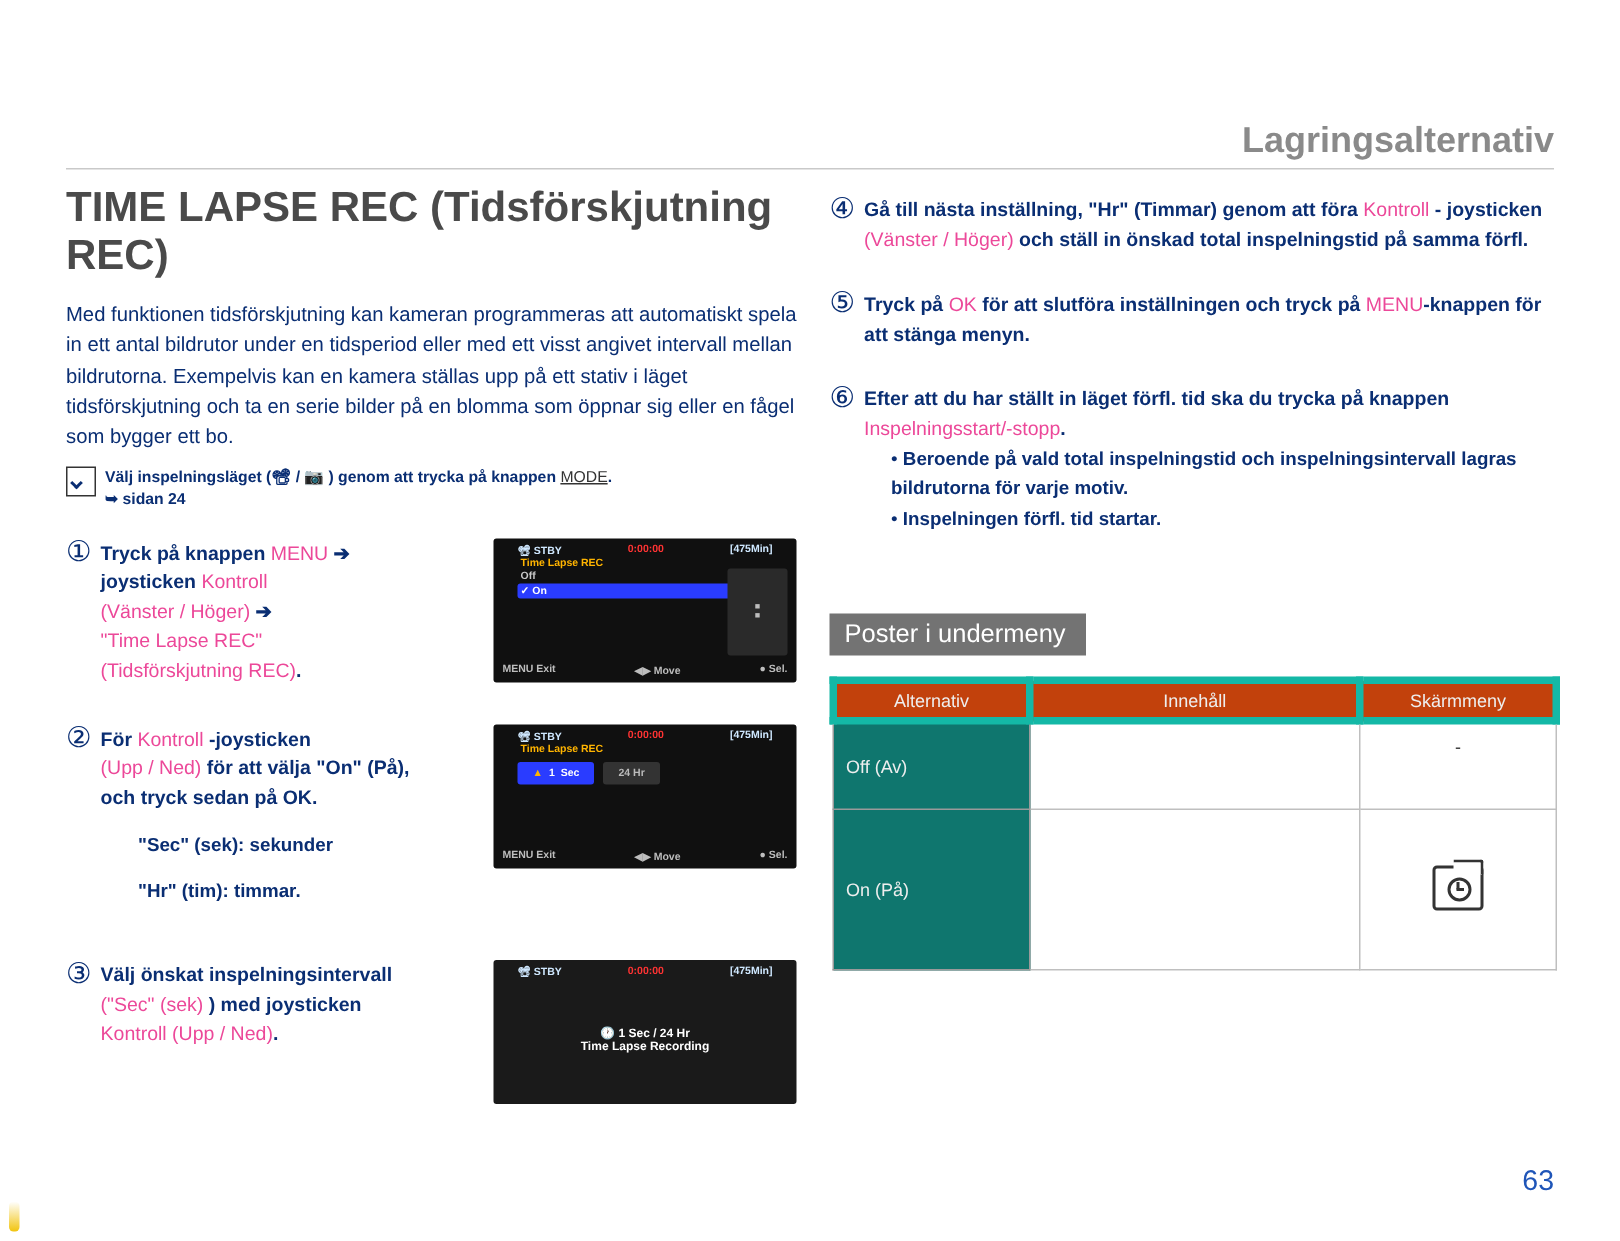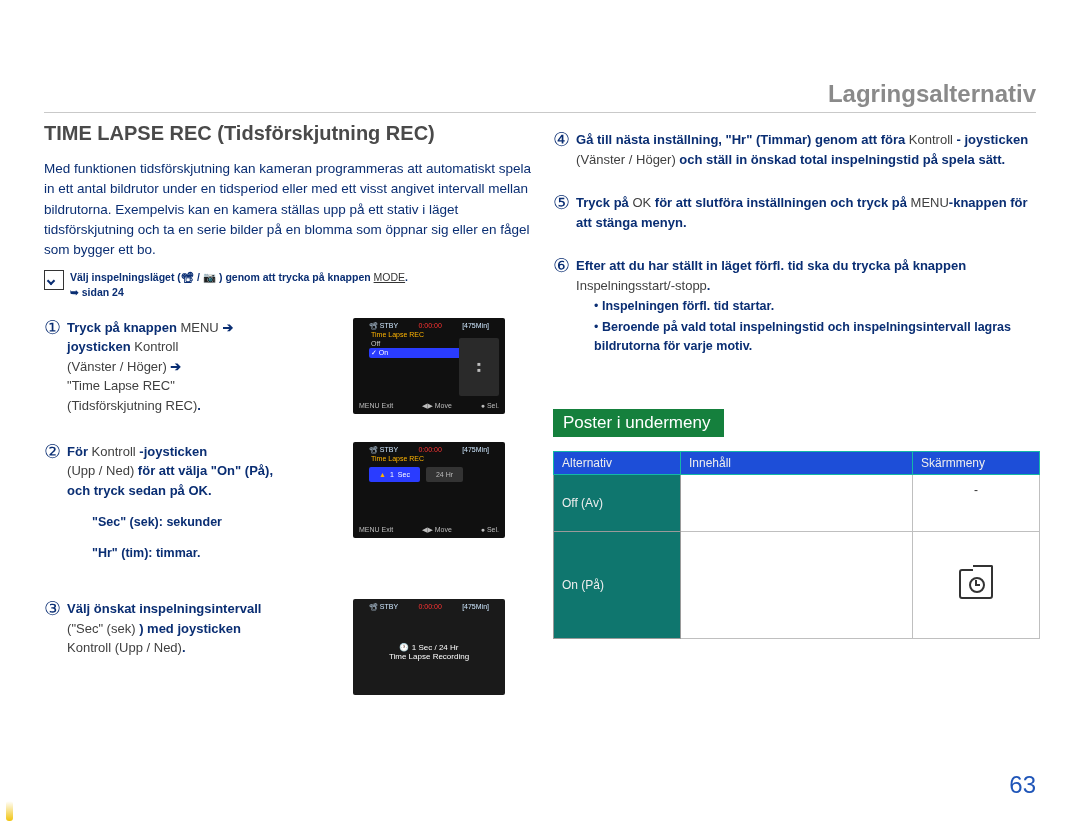--- a/index.html
+++ b/index.html
@@ -1,53 +1,53 @@
 <!DOCTYPE html>
 <html><head>
 <meta charset="utf-8">
 <style>
   html,body{margin:0;padding:0;background:#fff;font-family:Arial,Helvetica,sans-serif;color:#1a1a1a;}
   .page{width:1080px;height:827px;position:relative;box-sizing:border-box;padding:72px 40px 40px 44px;}
   .section-title{position:absolute;top:80px;right:44px;font-size:24px;color:#8a8a8a;font-weight:bold;}
   .hr{position:absolute;left:44px;right:44px;top:112px;height:1px;background:#c9c9c9;}
   .cols{display:flex;margin-top:50px;gap:22px;}
   .col{flex:1 1 50%;}
-  h1{font-size:20px;color:#4a4a4a;margin:0 0 14px 0;font-weight:bold;}
+  h1{font-size:28px;color:#4a4a4a;margin:0 0 14px 0;font-weight:bold;}
   .intro{font-size:13.5px;line-height:1.5;color:#0a2e73;font-weight:normal;margin-bottom:10px;}
   .small-note{display:flex;gap:6px;margin:6px 0 18px 0;}
   .chk{width:18px;height:18px;border:1px solid #333;position:relative;flex:0 0 18px;background:#fff;}
   .chk:before{content:'';position:absolute;left:3px;top:7px;width:4px;height:4px;border-left:2px solid #0a2e73;border-bottom:2px solid #0a2e73;transform:rotate(-45deg);}
   .small-note-text{font-size:10.5px;color:#0a2e73;font-weight:bold;line-height:1.4;}
   .step{display:flex;gap:6px;margin:8px 0 24px 0;position:relative;}
   .step-num{flex:0 0 16px;font-size:19px;color:#0a2e73;font-family:serif;line-height:1;}
   .step-text{flex:1;font-size:13px;line-height:1.5;}
   .step-text b, .step-text .bb{font-weight:bold;color:#0a2e73;}
-  .step-text .reg{font-weight:normal;color:#404040;}
+  .step-text .reg{font-weight:normal;color:#ec4899;}
   .screenshot{flex:0 0 178px;height:100px;position:relative;}
-  .scr-menu{background:#101010;border-radius:2px;width:152px;height:96px;box-sizing:border-box;padding:4px 16px;color:#fff;font-size:7px;position:relative;}
+  .scr-menu{background:#101010;border-radius:2px;width:202px;height:96px;box-sizing:border-box;padding:4px 16px;color:#fff;font-size:7px;position:relative;font-weight:bold;}
   .scr-status{display:flex;justify-content:space-between;color:#cfe8ff;font-size:7px;}
   .scr-item{padding:1px 2px;color:#c9c9c9;}
   .scr-item.sel{background:#2a3cff;color:#fff;border-radius:2px;}
   .scr-right{position:absolute;right:6px;top:20px;bottom:18px;width:40px;background:#2a2a2a;border-radius:2px;display:flex;align-items:center;justify-content:center;color:#bdbdbd;font-size:6px;}
   .scr-bottom{position:absolute;left:6px;bottom:4px;right:6px;color:#bdbdbd;font-size:7px;display:flex;justify-content:space-between;}
   .sub{margin-left:18px;font-size:12.5px;line-height:1.5;}
   .sub .bul{color:#0a2e73;}
-  .sub-label{display:inline-block;background:#15803d;color:#fff;font-size:17px;padding:4px 14px 4px 10px;margin:28px 0 14px 0;}
+  .sub-label{display:inline-block;background:#737373;color:#fff;font-size:17px;padding:4px 14px 4px 10px;margin:28px 0 14px 0;}
   .tbl{width:100%;border-collapse:collapse;font-size:12px;}
-  .tbl th{background:#1d4ed8;color:#eee;font-weight:normal;text-align:left;padding:4px 8px;border:1px solid #14b8a6;}
+  .tbl th{background:#c2410c;color:#eee;font-weight:normal;text-align:center;padding:4px 8px;border:5px solid #14b8a6;}
   .tbl td{border:1px solid #bfbfbf;padding:8px 8px;vertical-align:middle;}
   .tbl td.alt{background:#0f766e;color:#eee;border-color:#9a9a9a;white-space:nowrap;}
   .tbl td.cnt{color:#333;vertical-align:top;height:40px;}
   .dev-icon{width:30px;height:26px;border:2px solid #333;border-radius:3px;position:relative;display:inline-block;}
   .dev-icon:before{content:'';position:absolute;right:-2px;top:-6px;width:18px;height:8px;border:2px solid #333;border-bottom:none;border-left:none;border-radius:0 2px 0 0;background:#fff;}
   .clock{width:12px;height:12px;border:2px solid #333;border-radius:50%;display:inline-block;position:absolute;left:8px;top:6px;}
   .clock:before{content:'';position:absolute;left:4px;top:1px;width:2px;height:5px;background:#333;}
   .clock:after{content:'';position:absolute;left:4px;top:5px;width:5px;height:2px;background:#333;}
   .prev-pill{position:absolute;left:6px;bottom:6px;width:7px;height:20px;border-radius:3px;background:linear-gradient(#fff,#f1c40f);}
-  .pageno{position:absolute;right:44px;bottom:28px;color:#1f55b8;font-size:24px;}
+  .pageno{position:absolute;right:44px;bottom:28px;color:#1f55b8;font-size:19px;}
   .right-list p{margin:2px 0;}
 </style>
 </head>
 <body>
 
 <div class="page">
   <div class="section-title">Lagringsalternativ</div>
   <div class="hr"></div>
 
   <div class="cols">
@@ -151,38 +151,38 @@
         </div>
       </div>
 
     </div>
 
     <div class="col right-list">
       
       <div class="step">
         <div class="step-num">④</div>
         <div class="step-text">
-          <span class="bb">Gå till nästa inställning, "Hr" (Timmar) genom att föra </span><span class="reg">Kontroll</span><span class="bb"> - joysticken </span><span class="reg">(Vänster / Höger)</span><span class="bb"> och ställ in önskad total inspelningstid på spela sätt.</span>
+          <span class="bb">Gå till nästa inställning, "Hr" (Timmar) genom att föra </span><span class="reg">Kontroll</span><span class="bb"> - joysticken </span><span class="reg">(Vänster / Höger)</span><span class="bb"> och ställ in önskad total inspelningstid på samma förfl.</span>
         </div>
       </div>
       
       <div class="step">
         <div class="step-num">⑤</div>
         <div class="step-text">
           <span class="bb">Tryck på </span><span class="reg">OK</span><span class="bb"> för att slutföra inställningen och tryck på </span><span class="reg">MENU</span><span class="bb">-knappen för att stänga menyn.</span>
         </div>
       </div>
       
       <div class="step">
         <div class="step-num">⑥</div>
         <div class="step-text">
           <span class="bb">Efter att du har ställt in läget förfl. tid ska du trycka på knappen </span><span class="reg">Inspelningsstart/-stopp</span><span class="bb">.</span>
           <div class="sub">
+            <p><span class="bul">•&nbsp;</span><b>Beroende på vald total inspelningstid och inspelningsintervall lagras bildrutorna för varje motiv.</b></p>
             <p><span class="bul">•&nbsp;</span><b>Inspelningen förfl. tid startar.</b></p>
-            <p><span class="bul">•&nbsp;</span><b>Beroende på vald total inspelningstid och inspelningsintervall lagras bildrutorna för varje motiv.</b></p>
           </div>
         </div>
       </div>
 
       <span class="sub-label">Poster i undermeny</span>
 
       <table class="tbl">
         <thead>
           <tr>
             <th style="width:110px;">Alternativ</th>

